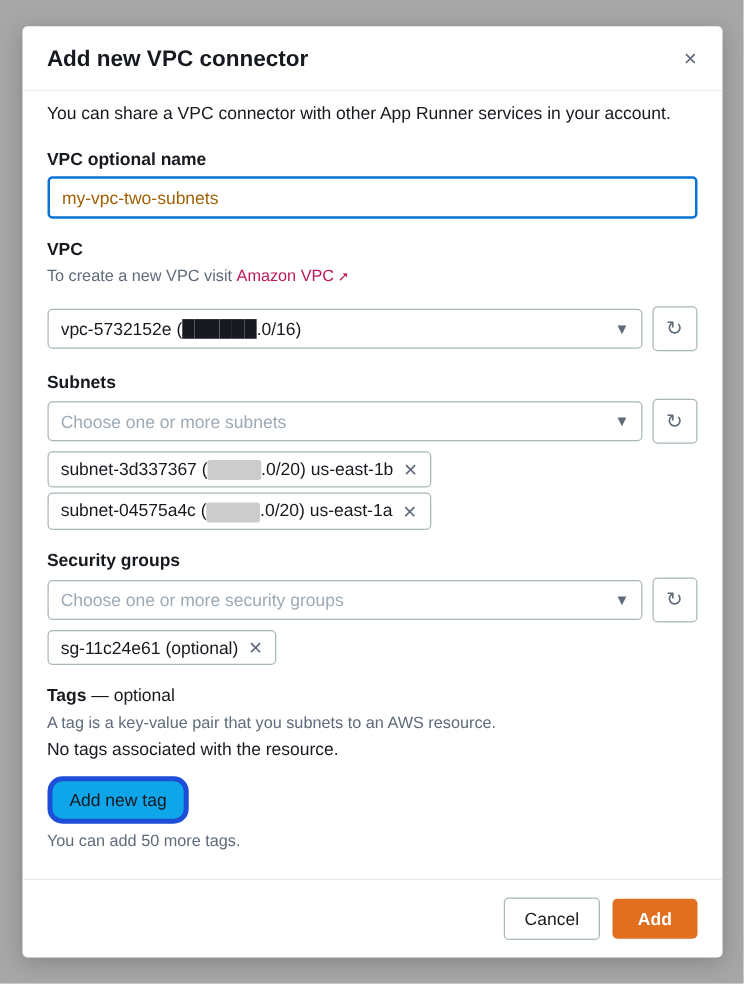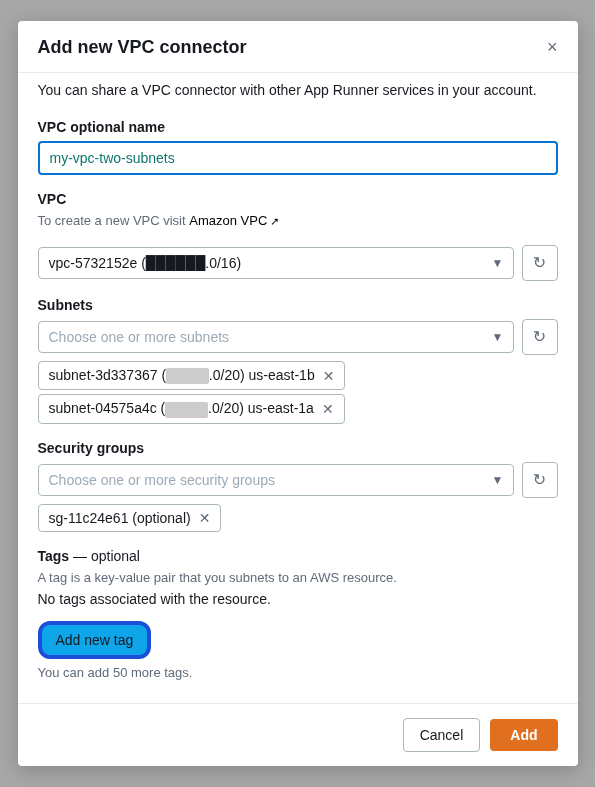--- a/index.html
+++ b/index.html
@@ -72,21 +72,21 @@
       font-size: 13px;
       color: #5f6b7a;
       margin-bottom: 17px;
     }
     .input-text {
       width: 100%;
       border: 2px solid #0972d3;
       border-radius: 4px;
       padding: 7px 10px;
       font-size: 14px;
-      color: #0f766e;
+      color: #a16207;
       outline: none;
     }
     .select-row {
       display: flex;
       align-items: center;
       gap: 8px;
     }
     .select-wrapper {
       flex: 1;
       position: relative;
@@ -212,21 +212,21 @@
       background: #e07020;
       border: none;
       border-radius: 4px;
       padding: 8px 20px;
       font-size: 14px;
       color: #fff;
       cursor: pointer;
       font-weight: 600;
     }
     .amazon-link {
-      color: #000000;
+      color: #be185d;
       text-decoration: none;
       display: inline-flex;
       align-items: flex-end;
       gap: 3px;
     }
     .external-icon {
       font-size: 11px;
     }
     .blurred {
       background: #ccc;

